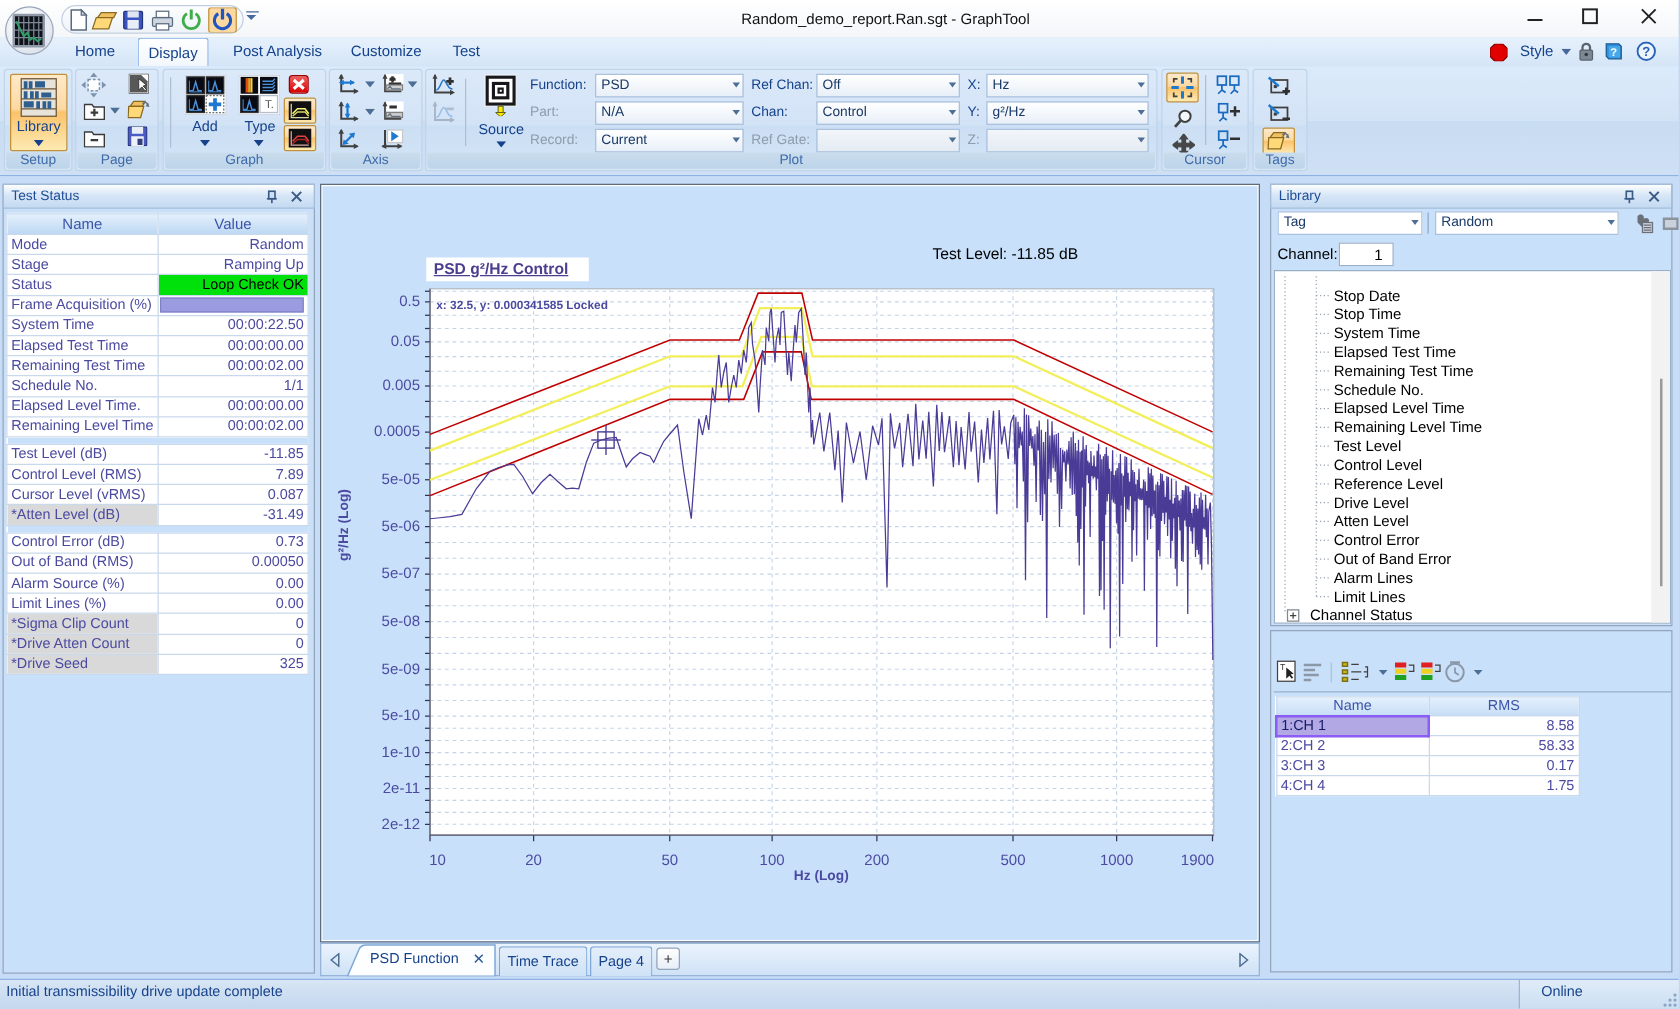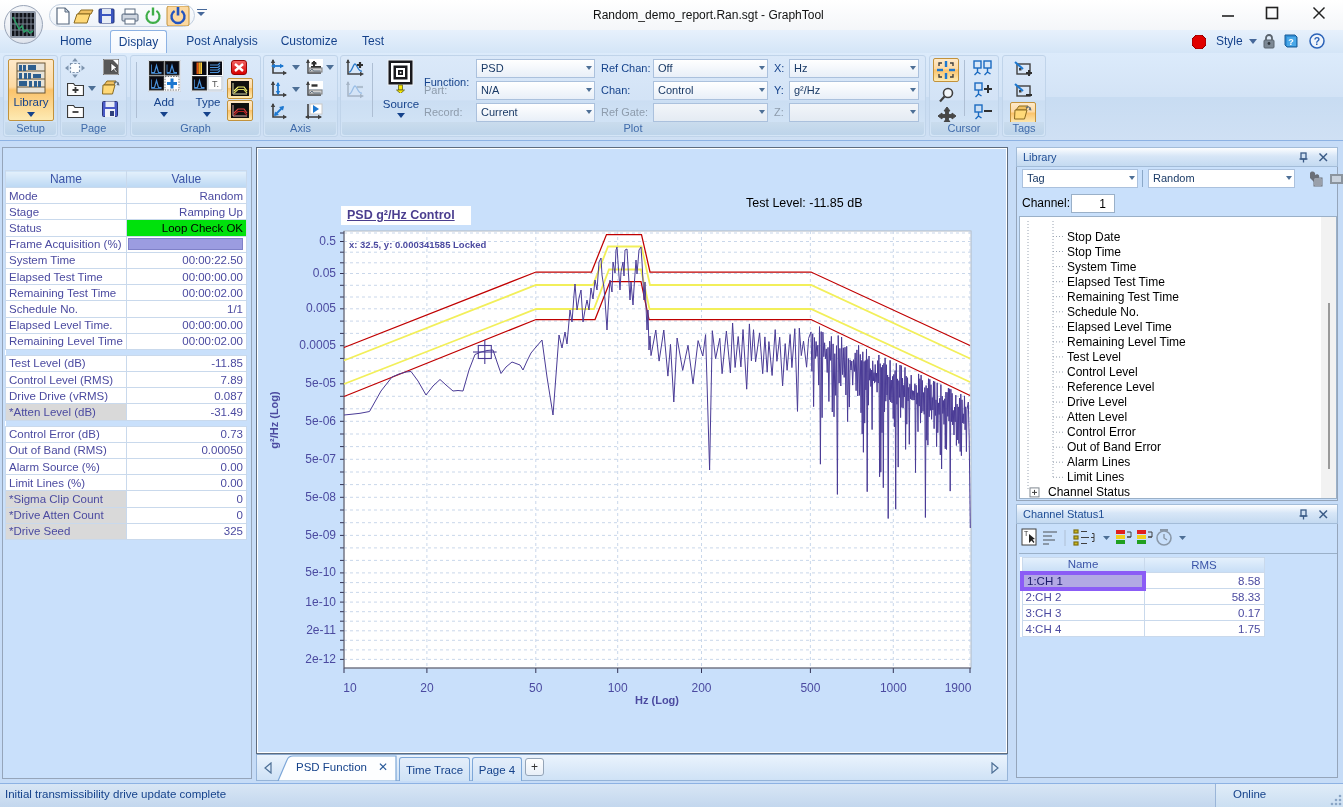--- a/index.html
+++ b/index.html
@@ -379,21 +379,21 @@
       <rect x="12.8" y="12.8" width="1.6" height="1.6" fill="#fff"></rect>
 <g>
         <rect x="11.5" y="26" width="4" height="5" fill="#f8e800" stroke="#606020" stroke-width="0.8"></rect>
         <polygon points="9.5,31 17.5,31 13.5,34.5" fill="#f8e800" stroke="#606020" stroke-width="0.8"></polygon>
       </g>
 </svg>
 <div class="abs btxt" style="left:36px;top:42px;width:48px;font-size:11.5px;">Source</div>
 <svg class="abs" style="left:56px;top:57px;" width="8" height="5">
       <polygon points="0,0 8,0 4,5" fill="#15428b"></polygon>
     </svg>
-<div class="clbl dk" style="left:83px;top:17px;">Function:</div>
+<div class="clbl dk" style="left:83px;top:3px;">Function:</div>
 <div class="clbl gy" style="left:83px;top:25px;">Part:</div>
 <div class="clbl gy" style="left:83px;top:47px;">Record:</div>
 <div class="combo" style="left:135px;top:3px;width:119px;">PSD<span class="da"></span></div>
 <div class="combo" style="left:135px;top:25px;width:119px;">N/A<span class="da"></span></div>
 <div class="combo" style="left:135px;top:47px;width:119px;">Current<span class="da"></span></div>
 <div class="clbl dk" style="left:260px;top:3px;">Ref Chan:</div>
 <div class="clbl dk" style="left:260px;top:25px;">Chan:</div>
 <div class="clbl gy" style="left:260px;top:47px;">Ref Gate:</div>
 <div class="combo" style="left:312px;top:3px;width:115px;">Off<span class="da"></span></div>
 <div class="combo" style="left:312px;top:25px;width:115px;">Control<span class="da"></span></div>
@@ -481,20 +481,34 @@
       <path d="M2 6 h12 l-2.5 9 h-10z" fill="#ffd978" stroke="#8a6a20"></path>
       <path d="M13 4 c2 -2 4 -1 4 1" fill="none" stroke="#607080" stroke-width="1.2"></path>
       <polygon points="17.5,3 18.5,6.5 15.5,6" fill="#607080"></polygon>
     </svg>
 <div class="grplabel">Tags</div>
   </div>
 
 <div class="abs" id="mainbg"></div>
 
 <div class="abs" id="lpanel">
+  <div class="panel-h" style="left:-1px;top:-1px;width:250px;">Test Status
+    <svg style="position:absolute;right:28px;top:4px;" width="11" height="11">
+        <g stroke="#3a5a86" stroke-width="1.3" fill="none">
+          <rect x="3" y="1" width="5" height="6" fill="#cfe0f2"></rect>
+          <line x1="1.5" y1="7" x2="9.5" y2="7"></line>
+          <line x1="5.5" y1="7" x2="5.5" y2="10.5"></line>
+        </g>
+      </svg><svg style="position:absolute;right:8px;top:4px;" width="11" height="11">
+        <g stroke="#3a5a86" stroke-width="1.5">
+          <line x1="1.5" y1="1.5" x2="9" y2="9"></line>
+          <line x1="9" y1="1.5" x2="1.5" y2="9"></line>
+        </g>
+      </svg>
+  </div>
   <table id="tstable" cellspacing="0">
     <tbody>
         <tr class="hd">
           <td style="width:118px;">Name</td>
           <td>Value</td>
         </tr>
     <tr>
           <td>Mode</td>
           <td class="v">Random</td>
         </tr>
@@ -541,21 +555,21 @@
         </tr>
     <tr>
           <td>Test Level (dB)</td>
           <td class="v">-11.85</td>
         </tr>
     <tr>
           <td>Control Level (RMS)</td>
           <td class="v">7.89</td>
         </tr>
     <tr>
-          <td>Drive Drive (vRMS)</td>
+          <td>Cursor Level (vRMS)</td>
           <td class="v">0.087</td>
         </tr>
     <tr>
           <td class="g">*Atten Level (dB)</td>
           <td class="v">-31.49</td>
         </tr>
     <tr class="sep">
           <td colspan="2"></td>
         </tr>
     <tr>
@@ -814,34 +828,20 @@
         <line x1="12" y1="275.4" x2="17" y2="275.4" stroke="#404040"></line>
         <line x1="14.5" y1="272.9" x2="14.5" y2="277.9" stroke="#404040"></line>
 <text x="28" y="279.4" font-size="12" fill="#000" font-family="Liberation Sans, sans-serif">Channel Status</text>
 </svg>
     <div class="abs" style="right:0px;top:0px;width:15px;height:281px;background:#f2f2f2;"></div>
     <div class="abs" style="right:6px;top:86px;width:2px;height:166px;background:#9a9a9a;"></div>
   </div>
 </div>
 
 <div class="abs" id="rpanel2">
-  <div class="panel-h" style="left:-1px;top:-1px;width:322px;">Channel Status1
-    <svg style="position:absolute;right:28px;top:4px;" width="11" height="11">
-        <g stroke="#3a5a86" stroke-width="1.3" fill="none">
-          <rect x="3" y="1" width="5" height="6" fill="#cfe0f2"></rect>
-          <line x1="1.5" y1="7" x2="9.5" y2="7"></line>
-          <line x1="5.5" y1="7" x2="5.5" y2="10.5"></line>
-        </g>
-      </svg><svg style="position:absolute;right:8px;top:4px;" width="11" height="11">
-        <g stroke="#3a5a86" stroke-width="1.5">
-          <line x1="1.5" y1="1.5" x2="9" y2="9"></line>
-          <line x1="9" y1="1.5" x2="1.5" y2="9"></line>
-        </g>
-      </svg>
-  </div>
   <svg class="abs" style="left:4px;top:22px;" width="300" height="22">
 <rect x="1" y="2" width="14" height="16" fill="#fff" stroke="#404040"></rect>
       <text x="3" y="9" font-size="7" fill="#333">T</text>
       <polygon points="8,7 8,16 10.5,13.5 12.5,16 13.5,15 11.5,12.5 14,12" fill="#222"></polygon>
 <g stroke="#8a98a8" stroke-width="2">
         <line x1="22" y1="5" x2="36" y2="5"></line>
         <line x1="22" y1="9" x2="31" y2="9"></line>
         <line x1="22" y1="13" x2="34" y2="13"></line>
         <line x1="22" y1="17" x2="28" y2="17"></line>
       </g>
@@ -873,21 +873,21 @@
 <polygon points="158,9 165,9 161.5,13" fill="#4d6f96"></polygon>
 </svg>
   <div class="abs" style="left:2px;top:48px;width:318px;height:1px;background:#9ab0c8;"></div>
   <table class="abs" style="left:3px;top:52px;border-collapse:collapse;background:#fff;font-size:11.5px;" cellspacing="0">
     <tbody>
         <tr style="background:linear-gradient(#e4f0fc,#c6ddf6);color:#3b54a8;">
           <td style="width:122px;border:1px solid #c9d9ec;text-align:center;height:15px;">Name</td>
           <td style="width:120px;border:1px solid #c9d9ec;text-align:center;">RMS</td>
         </tr>
     <tr>
-          <td style="border:4px solid #8b5cf6;background:#b2a9e4;color:#1a1a6a;height:16px;padding-left:3px;">1:CH 1</td>
+          <td style="border:2px solid #8b5cf6;background:#b2a9e4;color:#1a1a6a;height:16px;padding-left:3px;">1:CH 1</td>
           <td style="border:1px solid #c9d9ec;text-align:right;color:#4b4aa0;padding-right:3px;">8.58</td>
         </tr>
     <tr>
           <td style="border:1px solid #c9d9ec;color:#4b4aa0;height:16px;padding-left:3px;">2:CH 2</td>
           <td style="border:1px solid #c9d9ec;text-align:right;color:#4b4aa0;padding-right:3px;">58.33</td>
         </tr>
     <tr>
           <td style="border:1px solid #c9d9ec;color:#4b4aa0;height:16px;padding-left:3px;">3:CH 3</td>
           <td style="border:1px solid #c9d9ec;text-align:right;color:#4b4aa0;padding-right:3px;">0.17</td>
         </tr>

